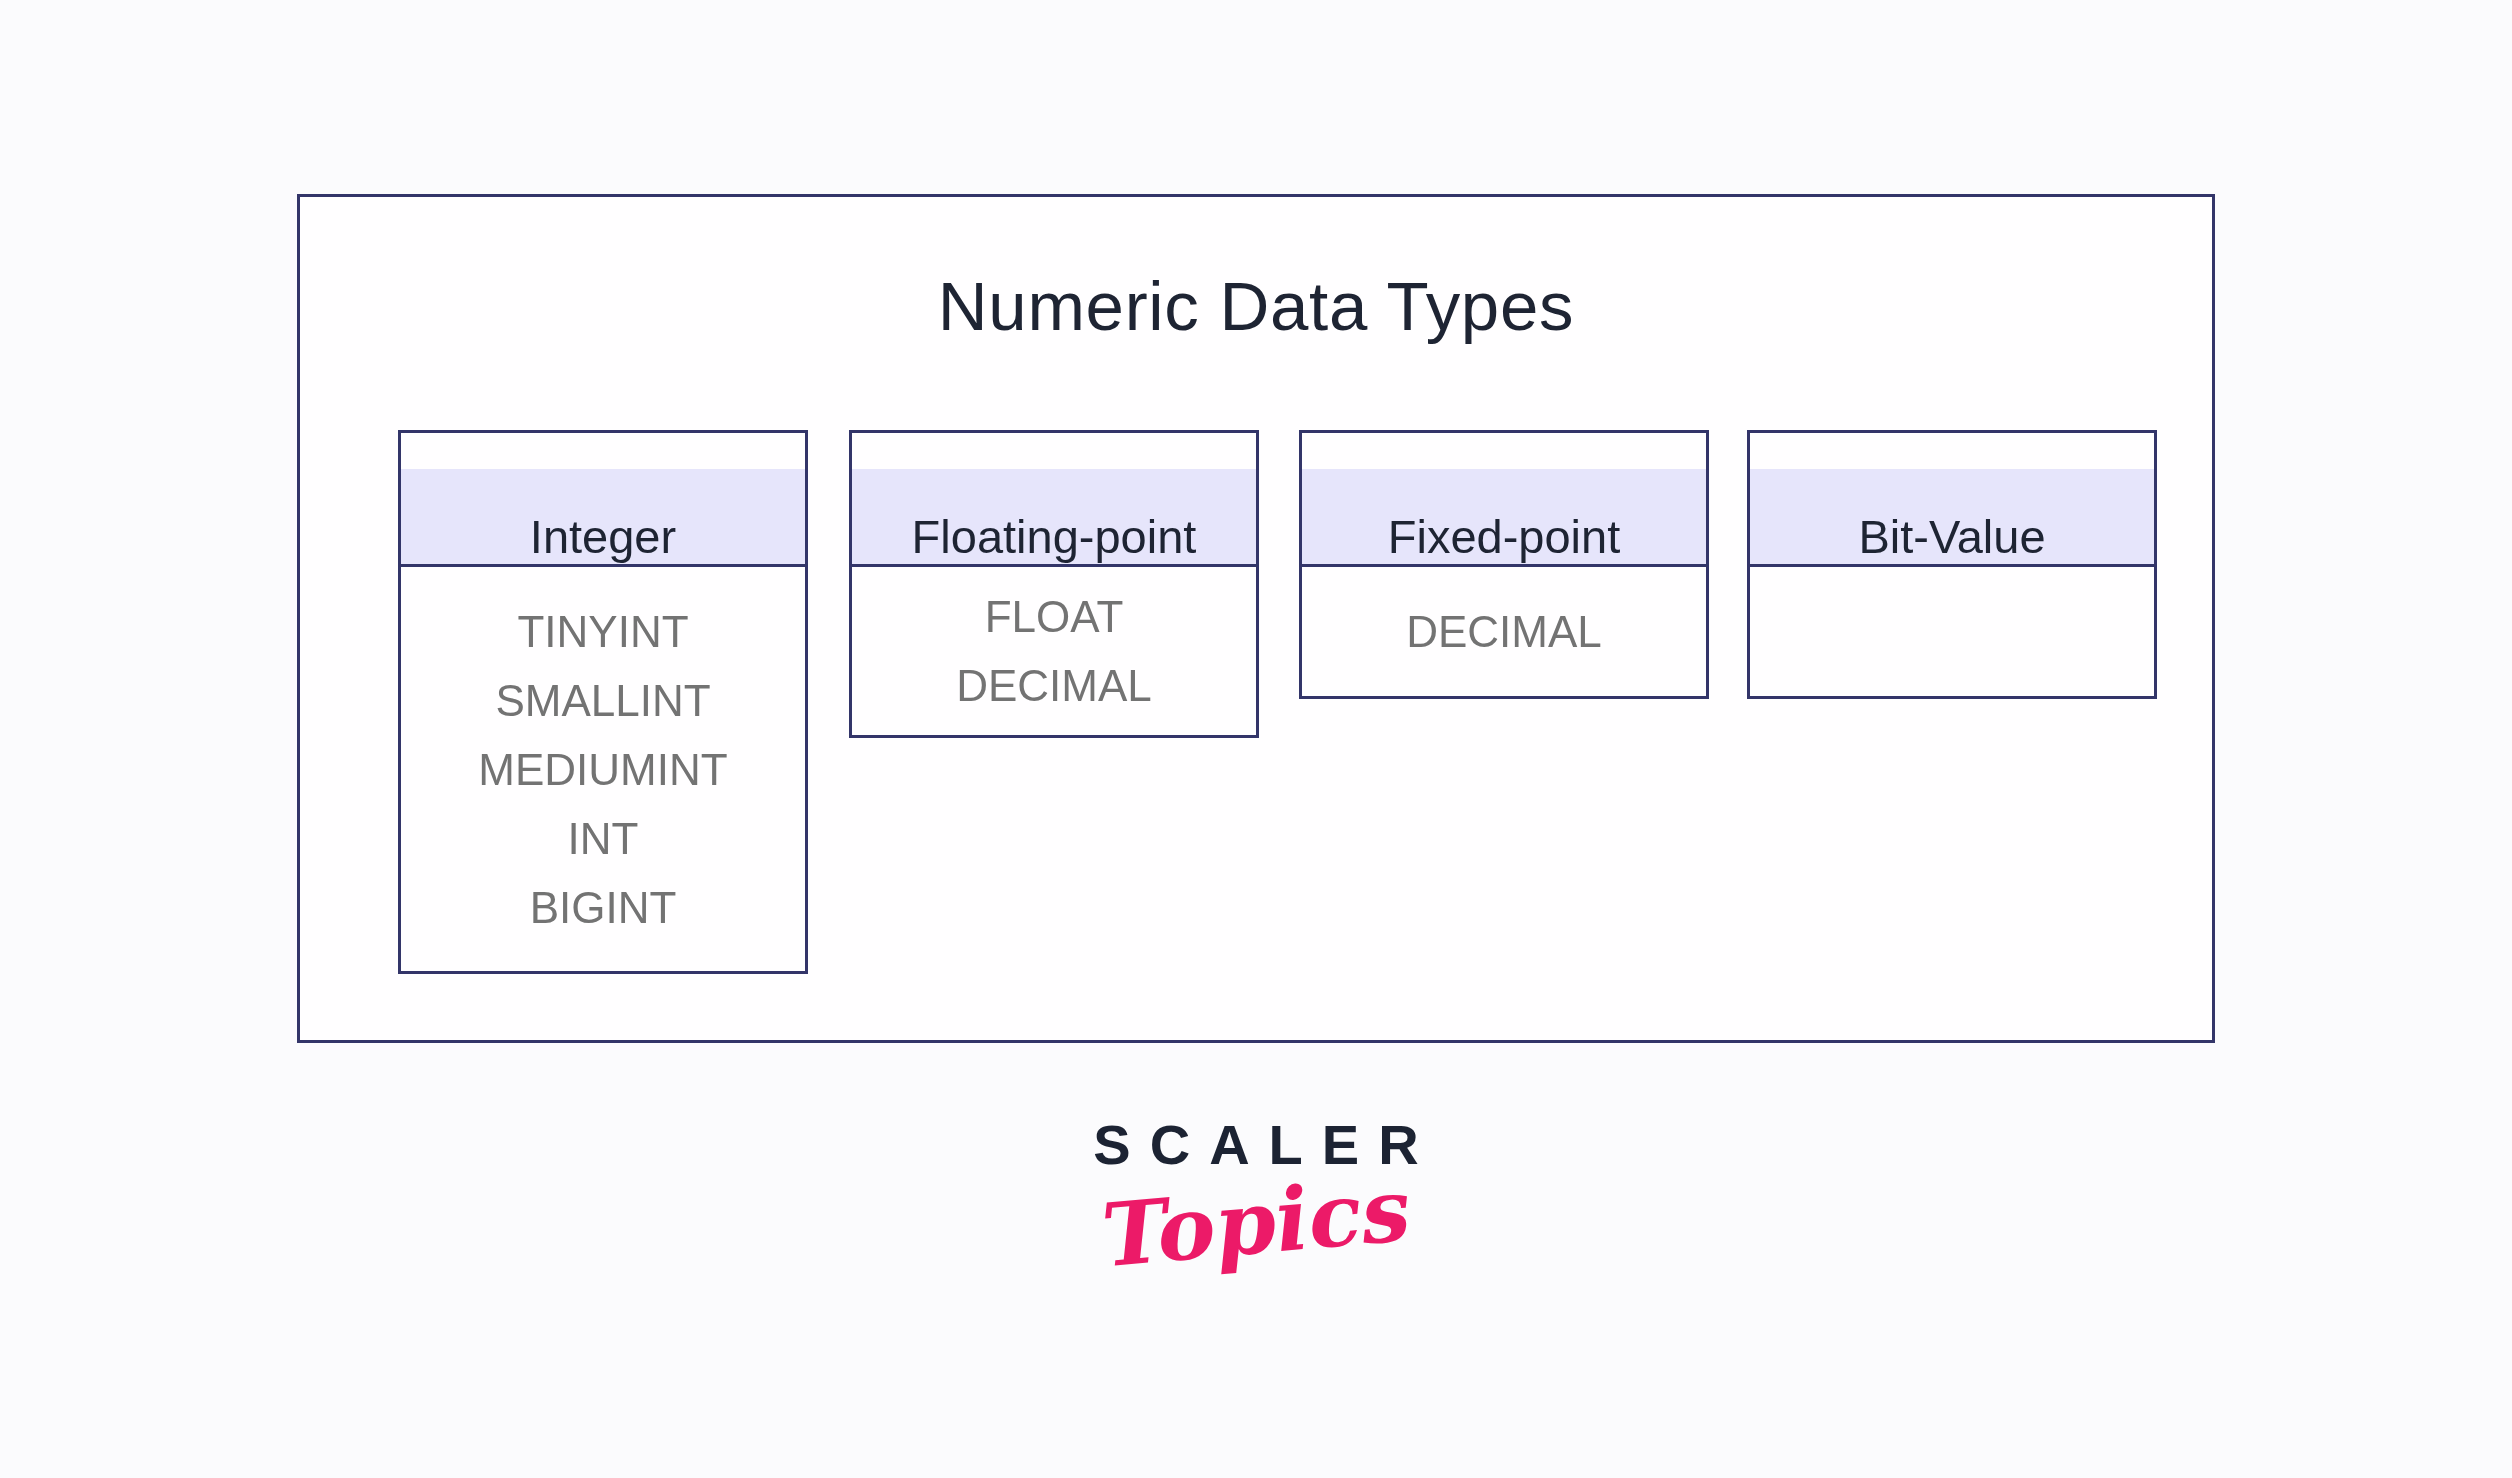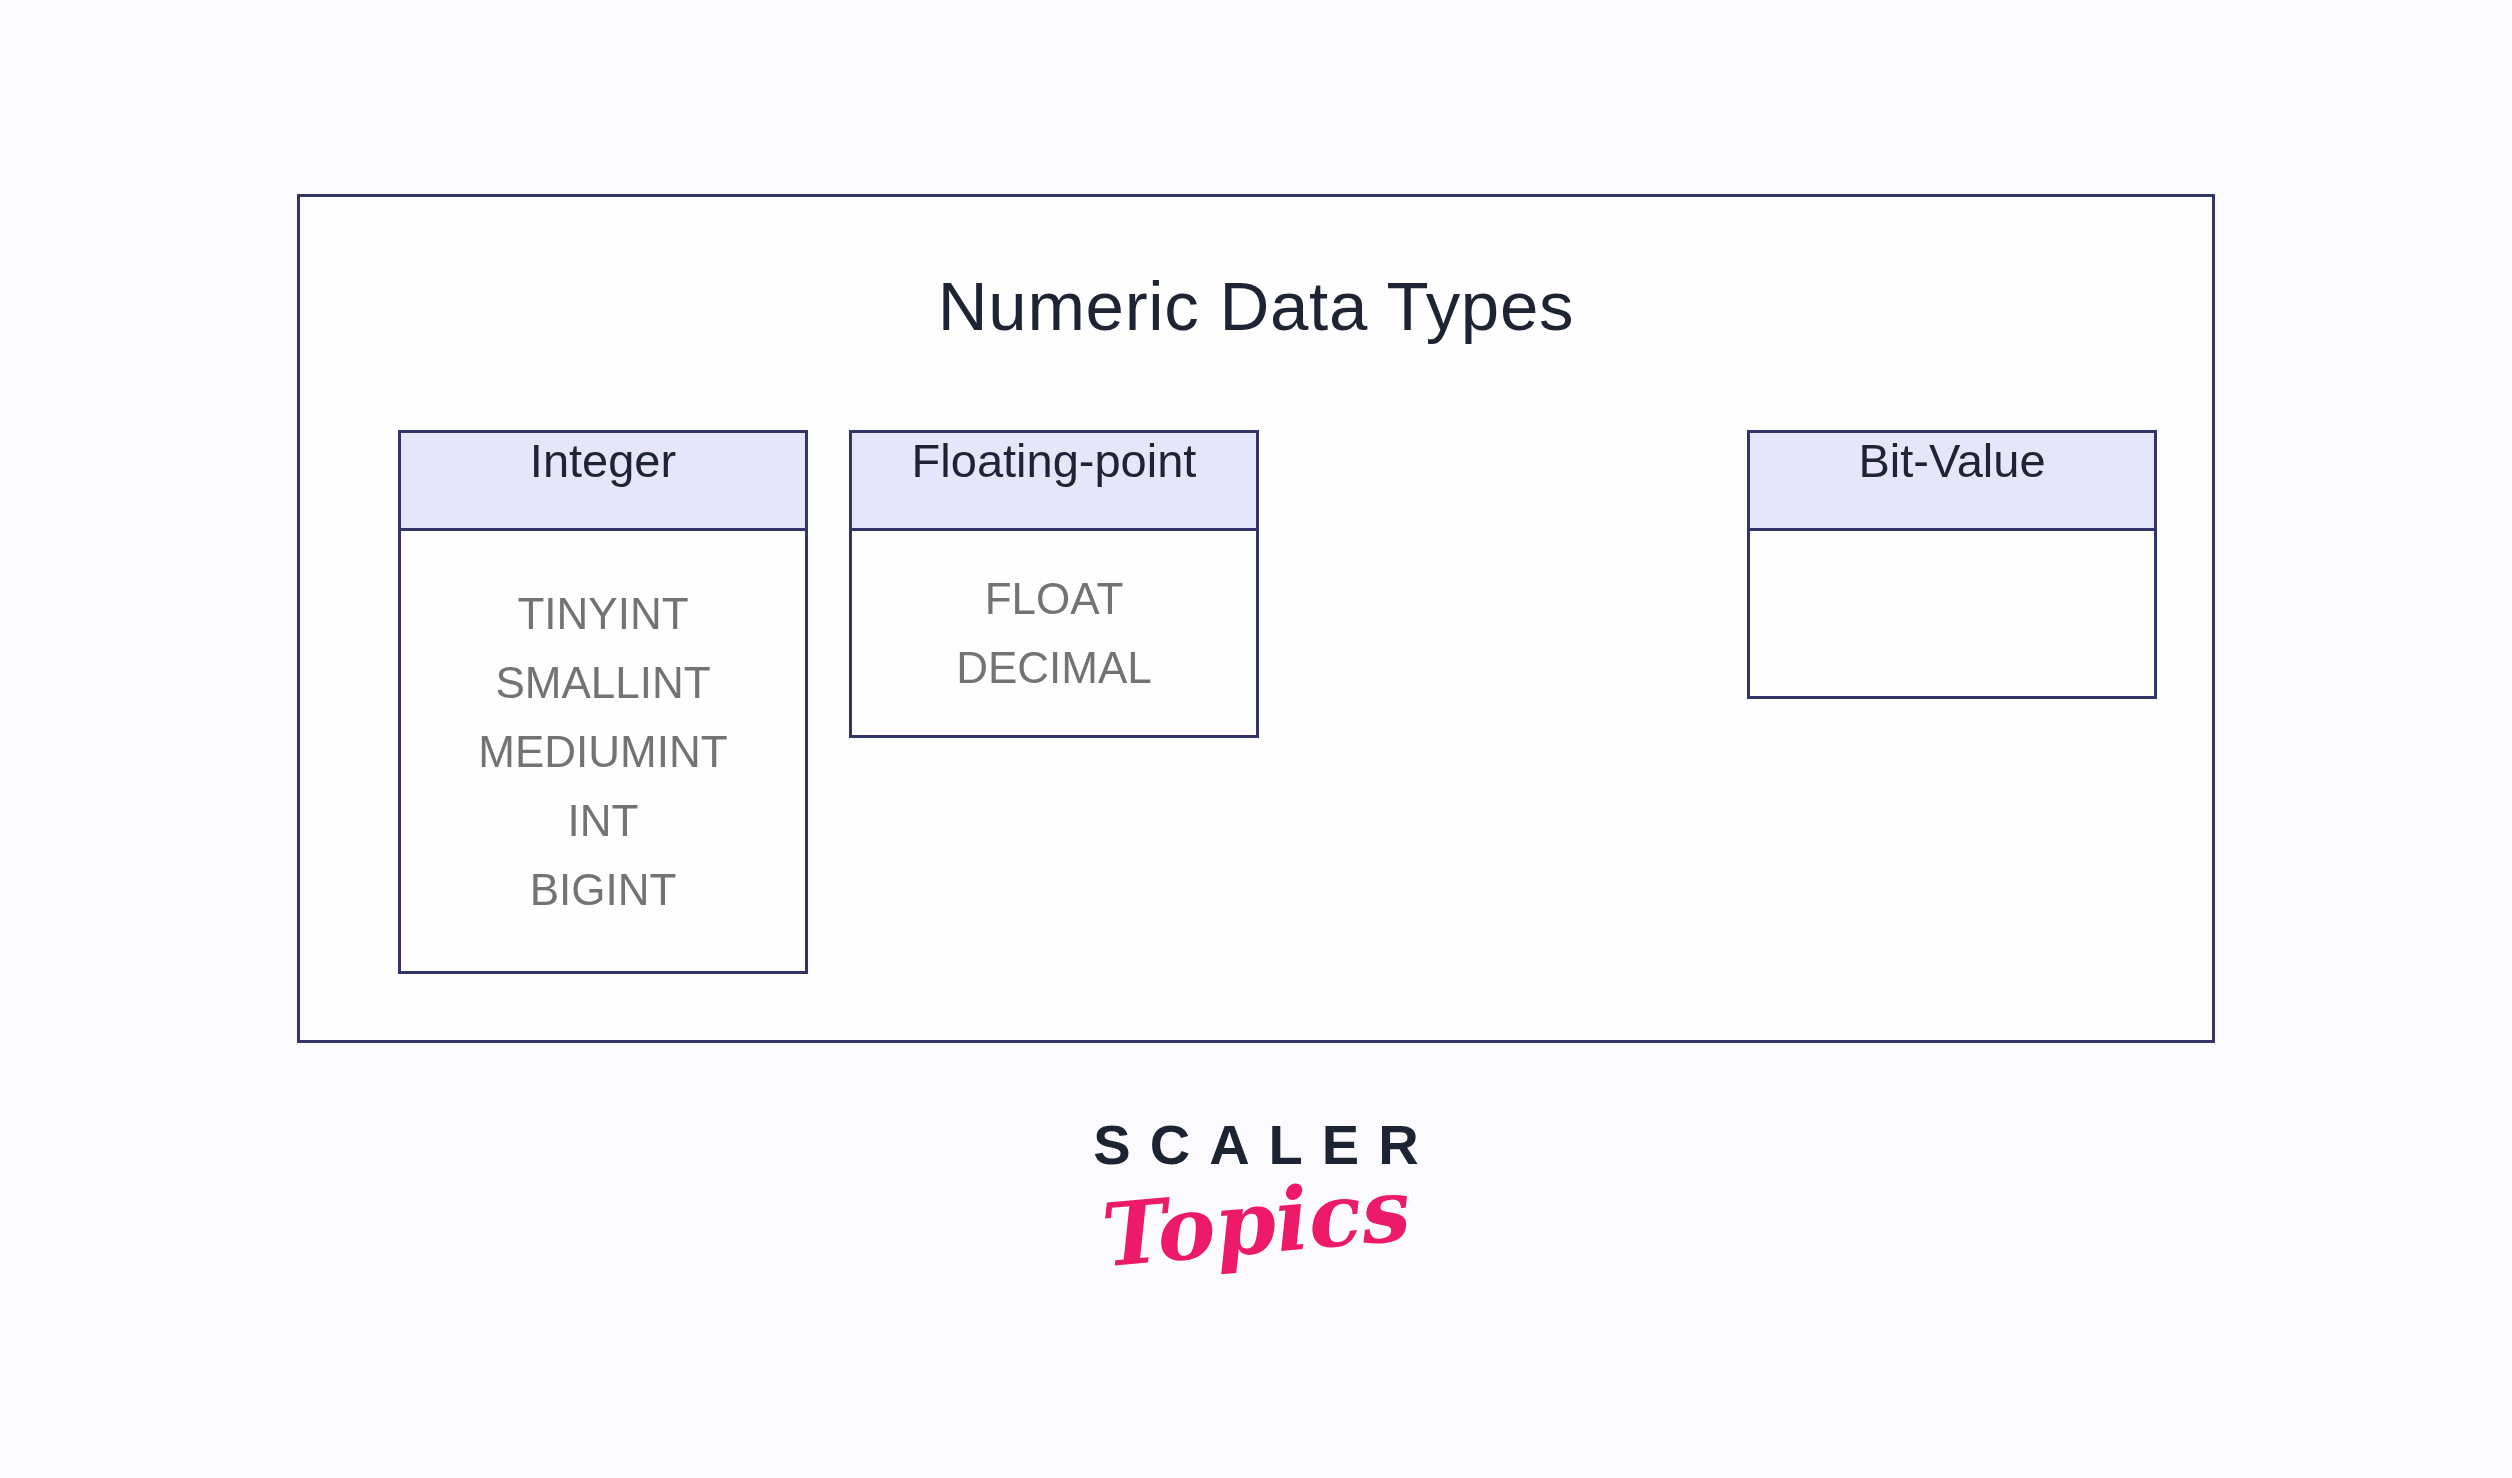--- a/index.html
+++ b/index.html
@@ -43,24 +43,25 @@
   }
   .card-0{left:98px;  height:544px;}
   .card-1{left:549px;  height:308px;}
   .card-2{left:999px; height:269px;}
   .card-3{left:1447px; height:269px;}
   .card-header{
     flex:0 0 98px;
     background:var(--header-fill);
     border-bottom:3px solid var(--navy);
     display:flex;
-    align-items:flex-start;
+    align-items:flex-end;
     justify-content:center;
     font-size:47px;
     color:var(--ink);
+    margin-top:36px;
   }
   .card-body{
     flex:1 1 auto;
     display:flex;
     flex-direction:column;
     align-items:center;
     justify-content:center;
     font-size:44px;
     line-height:69px;
     color:#737373;
@@ -113,20 +114,28 @@
   <div class="card card-1">
     <div class="card-header">
       <span>Floating-point</span>
     </div>
     <div class="card-body">
       <div>FLOAT</div>
       <div>DECIMAL</div>
     </div>
   </div>
 
+  <div class="card card-2">
+    <div class="card-header">
+      <span>Fixed-point</span>
+    </div>
+    <div class="card-body">
+      <div>DECIMAL</div>
+    </div>
+  </div>
 
   <div class="card card-3">
     <div class="card-header">
       <span>Bit-Value</span>
     </div>
   </div>
 
 </div>
 
 <div class="logo">

